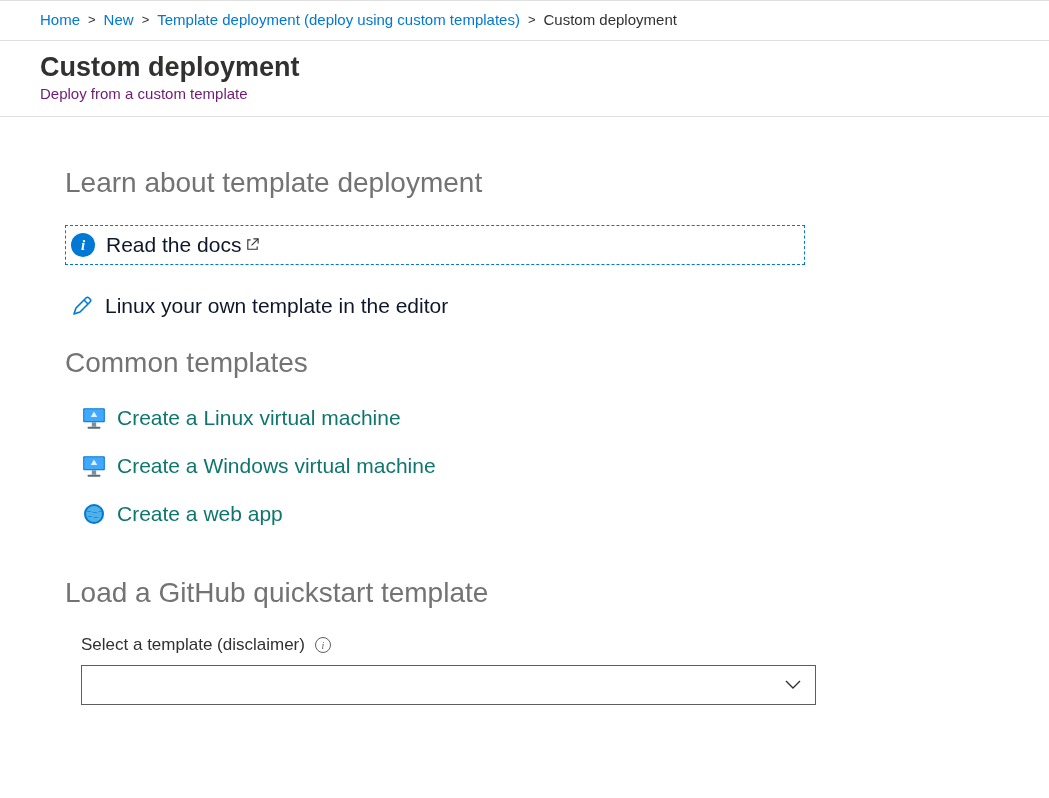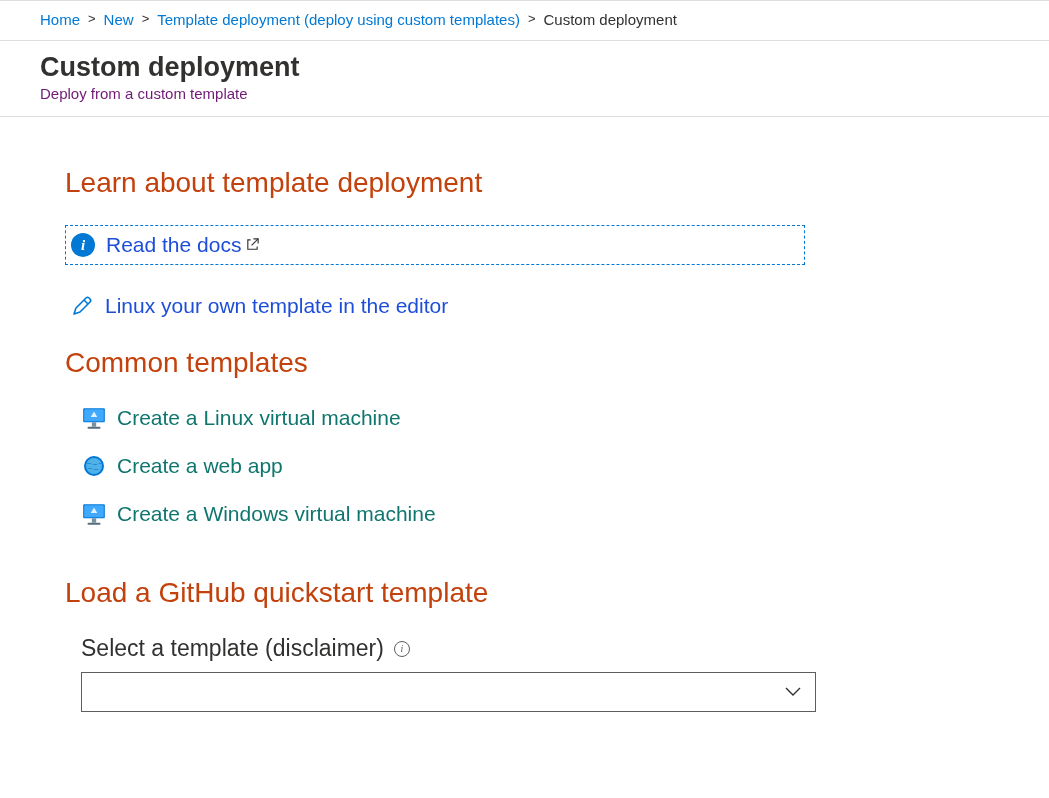--- a/index.html
+++ b/index.html
@@ -11,21 +11,21 @@
       font-family: 'Segoe UI', -apple-system, BlinkMacSystemFont, sans-serif;
       background: #ffffff;
       color: #323130;
       font-size: 14px;
     }
     .page-wrapper {
       border-top: 1px solid #e1dfdd;
     }
     .breadcrumb {
       display: flex;
-      align-items: flex-start;
+      align-items: center;
       padding: 10px 20px 12px 40px;
       border-bottom: 1px solid #e1dfdd;
       font-size: 15px;
     }
     .breadcrumb a {
       color: #0078d4;
       text-decoration: none;
     }
     .breadcrumb .sep {
       color: #323130;
@@ -49,35 +49,35 @@
       font-size: 15px;
       color: #701a75;
       margin-top: 2px;
     }
     .content {
       padding: 50px 65px 40px 65px;
     }
     .section-heading {
       font-size: 28px;
       font-weight: 400;
-      color: #c2410c;
+      color: #737373;
       margin-bottom: 26px;
     }
     .link-row {
       display: flex;
       align-items: center;
       margin-bottom: 22px;
       padding: 6px 4px;
     }
     .link-row.selected {
       border: 1px dashed #0078d4;
       max-width: 740px;
     }
     .link-row a {
-      color: #1d4ed8;
+      color: #0f172a;
       text-decoration: none;
       font-size: 21px;
       margin-left: 10px;
     }
     .icon-wrap {
       display: inline-flex;
       align-items: center;
       justify-content: center;
       width: 26px;
       height: 26px;
@@ -123,21 +123,21 @@
     .form-section {
       margin-top: 50px;
     }
     .form-label-row {
       display: flex;
       align-items: center;
       margin-top: 26px;
       margin-left: 16px;
     }
     .form-label {
-      font-size: 23px;
+      font-size: 17px;
       color: #323130;
     }
     .info-small {
       width: 16px;
       height: 16px;
       border: 1.2px solid #605e5c;
       border-radius: 50%;
       display: inline-flex;
       align-items: center;
       justify-content: center;
@@ -224,43 +224,43 @@
             <polygon points="9,11 12,6 15,11" fill="#e1f0ff"></polygon>
             <rect x="10" y="16" width="4" height="4" fill="#78909c"></rect>
             <rect x="6" y="20" width="12" height="2" rx="1" fill="#546e7a"></rect>
           </svg>
         </span>
         <a href="#">Create a Linux virtual machine</a>
       </div>
 
       <div class="template-item">
         <span class="icon-wrap">
-          <svg width="24" height="24" viewBox="0 0 24 24">
-            <circle cx="12" cy="12" r="10" fill="#0078d4"></circle>
-            <circle cx="12" cy="12" r="8" fill="#50b0e8"></circle>
-            <path d="M4 10 Q7 8 10 10 Q13 12 16 10 Q19 8 20 10" fill="#0078d4" opacity="0.7"></path>
-            <path d="M5 15 Q8 13 11 15 Q14 17 17 15" fill="#0078d4" opacity="0.7"></path>
-          </svg>
-        </span>
-        <a href="#">Create a web app</a>
-      </div>
-
-      <div class="template-item">
-        <span class="icon-wrap">
           <svg width="26" height="26" viewBox="0 0 24 24">
             <rect x="2" y="3" width="20" height="13" rx="1" fill="#0078d4"></rect>
             <rect x="3" y="4" width="18" height="11" rx="0.5" fill="#40a9ff"></rect>
             <polygon points="9,11 12,6 15,11" fill="#e1f0ff"></polygon>
             <rect x="10" y="16" width="4" height="4" fill="#78909c"></rect>
             <rect x="6" y="20" width="12" height="2" rx="1" fill="#546e7a"></rect>
           </svg>
         </span>
         <a href="#">Create a Windows virtual machine</a>
       </div>
 
+      <div class="template-item">
+        <span class="icon-wrap">
+          <svg width="24" height="24" viewBox="0 0 24 24">
+            <circle cx="12" cy="12" r="10" fill="#0078d4"></circle>
+            <circle cx="12" cy="12" r="8" fill="#50b0e8"></circle>
+            <path d="M4 10 Q7 8 10 10 Q13 12 16 10 Q19 8 20 10" fill="#0078d4" opacity="0.7"></path>
+            <path d="M5 15 Q8 13 11 15 Q14 17 17 15" fill="#0078d4" opacity="0.7"></path>
+          </svg>
+        </span>
+        <a href="#">Create a web app</a>
+      </div>
+
     </div>
 
     <div class="form-section">
       <h2 class="section-heading">Load a GitHub quickstart template</h2>
 
       <div class="form-label-row">
         <span class="form-label">Select a template (disclaimer)</span>
         <span class="info-small">i</span>
       </div>
 

